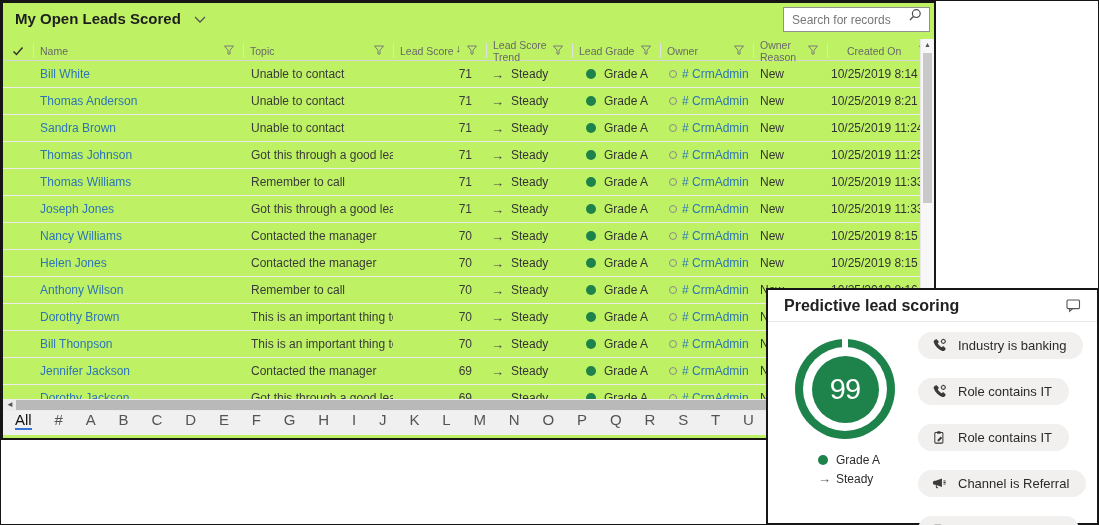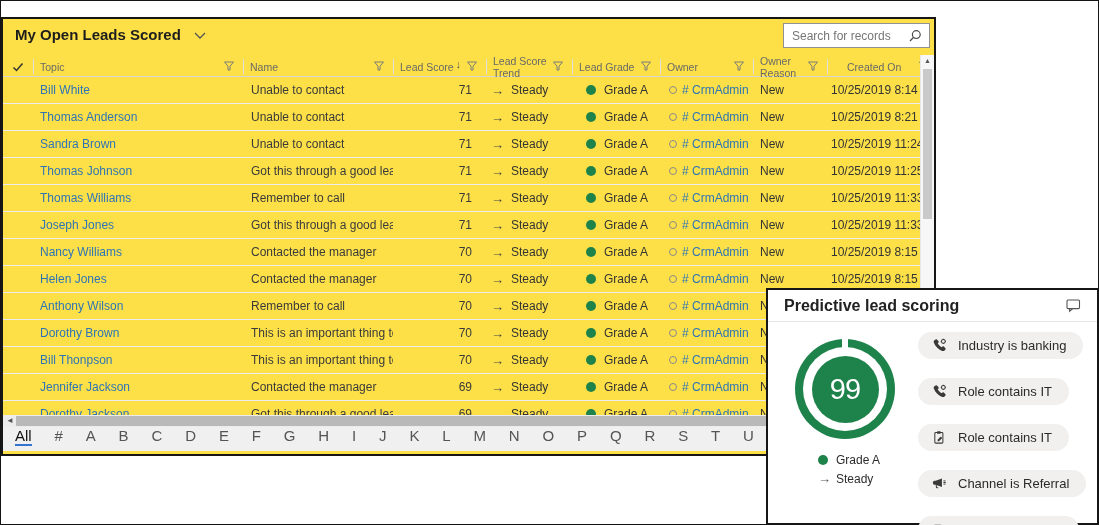--- a/index.html
+++ b/index.html
@@ -8,29 +8,29 @@
     --border-dark:#161616;
   }
   html,body{margin:0;padding:0;}
   body{
     width:1099px;height:525px;position:relative;background:#fff;
     font-family:"Liberation Sans",sans-serif;overflow:hidden;
   }
   .stage{position:absolute;inset:0;border:1px solid #141414;box-sizing:border-box;}
 
   
-  .gridwin{position:absolute;left:0;top:0;width:935px;height:439px;background:#fde047;
-    border:2px solid var(--border-dark);box-sizing:border-box;z-index:1;margin-top:16px;}
+  .gridwin{position:absolute;left:0;top:0;width:935px;height:439px;background:#bef264;
+    border:2px solid var(--border-dark);box-sizing:border-box;z-index:1;}
 
   .view-title{position:absolute;left:12px;top:7px;display:flex;align-items:center;gap:13px;
     font-size:15px;font-weight:700;color:#1d1d1d;cursor:pointer;}
   .view-title svg{margin-top:2px;}
 
   .searchbox{position:absolute;left:780px;top:4px;width:147px;height:25px;border:1px solid #919191;
-    display:flex;align-items:center;box-sizing:border-box;background:#fff;}
+    display:flex;box-sizing:border-box;background:#fff;}
   .searchbox input{border:0;outline:0;flex:1;min-width:0;font-size:12px;padding:0 4px 0 8px;color:#333;
     font-family:"Liberation Sans",sans-serif;background:transparent;}
   .searchbox input::placeholder{color:#767676;}
   .searchbox svg{margin-right:7px;flex:none;}
 
   .thead,.tr{display:grid;grid-template-columns:30px 210px 150px 93px 86px 88px 93px 74px 1fr;}
   .thead{position:absolute;left:0;top:36px;width:931px;height:22px;border-bottom:1px solid #d6d6d6;
     box-sizing:border-box;font-size:10.5px;color:#686868;}
   .th{position:relative;display:flex;align-items:center;padding-left:7px;box-sizing:border-box;cursor:pointer;}
   .th::before{content:"";position:absolute;left:0;top:4px;bottom:5px;width:1px;background:#e0e0e0;}
@@ -154,28 +154,28 @@
           <use href="#i-search"></use>
         </svg>
     </label>
 
     <div class="thead">
       <div class="th col-check">
         <svg width="12" height="12">
             <use href="#i-check"></use>
           </svg>
       </div>
+      <div class="th col-name">
+        <span>Name</span>
+        <svg class="funnel" width="12" height="12">
+            <use href="#i-funnel"></use>
+          </svg>
+      </div>
       <div class="th col-topic">
         <span>Topic</span>
-        <svg class="funnel" width="12" height="12">
-            <use href="#i-funnel"></use>
-          </svg>
-      </div>
-      <div class="th col-name">
-        <span>Name</span>
         <svg class="funnel" width="12" height="12">
             <use href="#i-funnel"></use>
           </svg>
       </div>
       <div class="th col-score">
         <span>Lead Score</span>
         <span class="sort">↓</span>
         <svg class="funnel" width="12" height="12">
             <use href="#i-funnel"></use>
           </svg>

